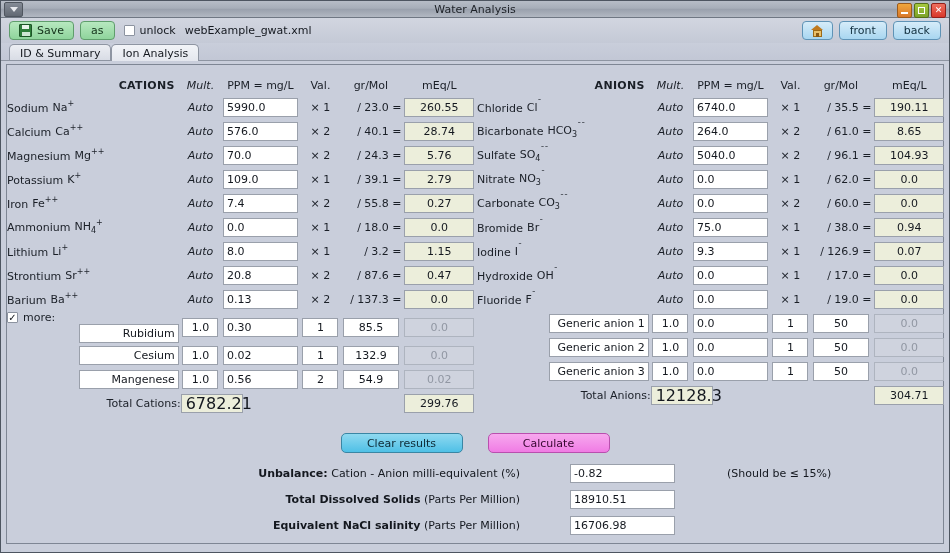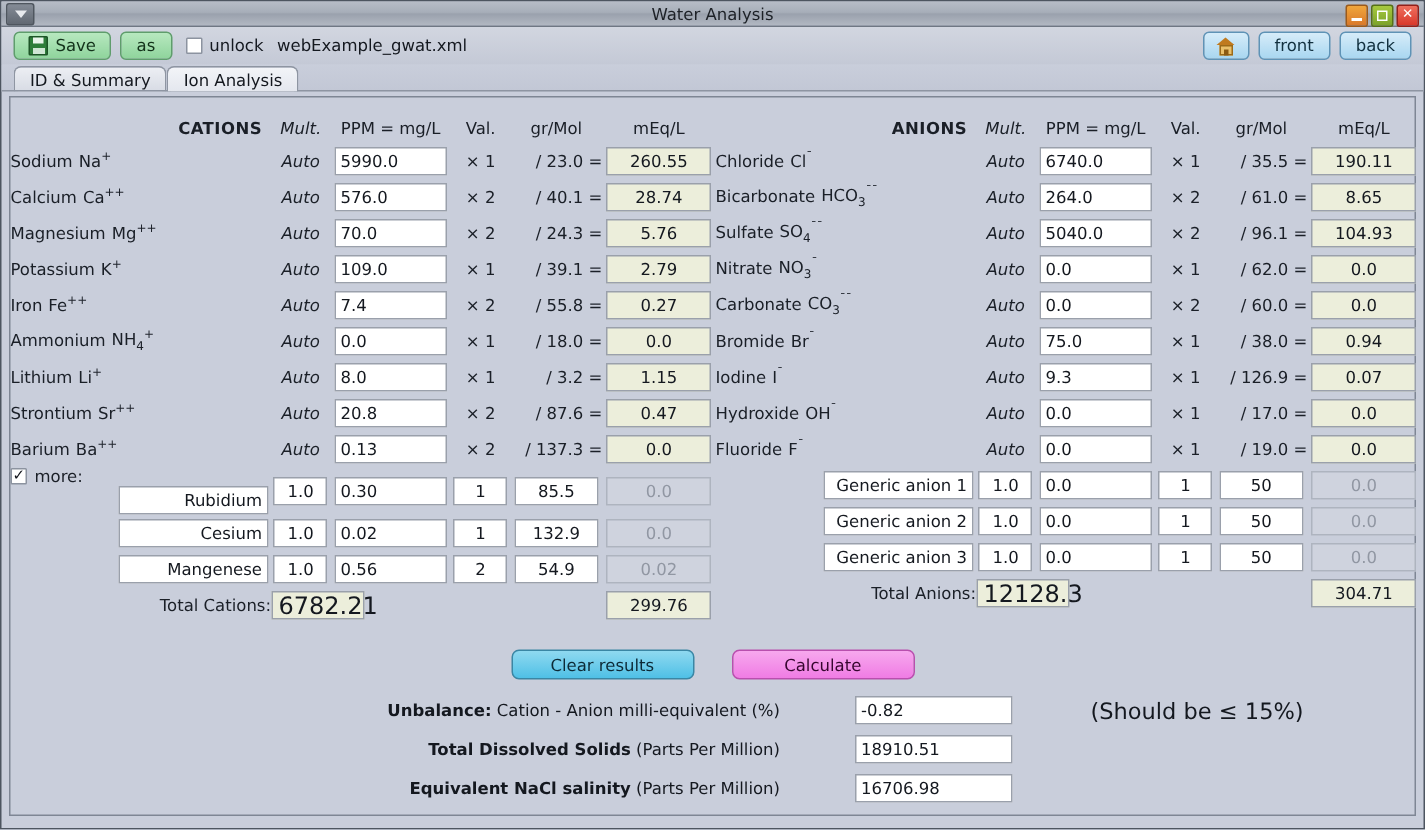--- a/index.html
+++ b/index.html
@@ -169,21 +169,21 @@
     width:122px;height:20px;box-sizing:border-box;
     background:linear-gradient(to bottom,#f7a8ee,#f07ce4);
     border:1px solid #b94fae;border-radius:5px;
     font-size:11px;color:#36062f;display:flex;align-items:center;justify-content:center;
     cursor:pointer;
   }
   .resrow{display:flex;align-items:center;justify-content:flex-start;margin-bottom:7px;padding-left:0;gap:44px;}
   .reslabel{width:513px;text-align:right;padding-right:6px;font-size:11px;color:#14181f;white-space:nowrap;}
   .reslabel b{font-weight:bold;}
   input.tf.res{width:105px;}
-  .resnote{font-size:15px;color:#14181f;margin-left:8px;white-space:nowrap;}
+  .resnote{font-size:11px;color:#14181f;margin-left:8px;white-space:nowrap;}
 </style>
 </head>
 <body>
 
 <div class="window">
 
   <div class="titlebar">
     <div class="tb-menu">
         <span></span>
       </div>

